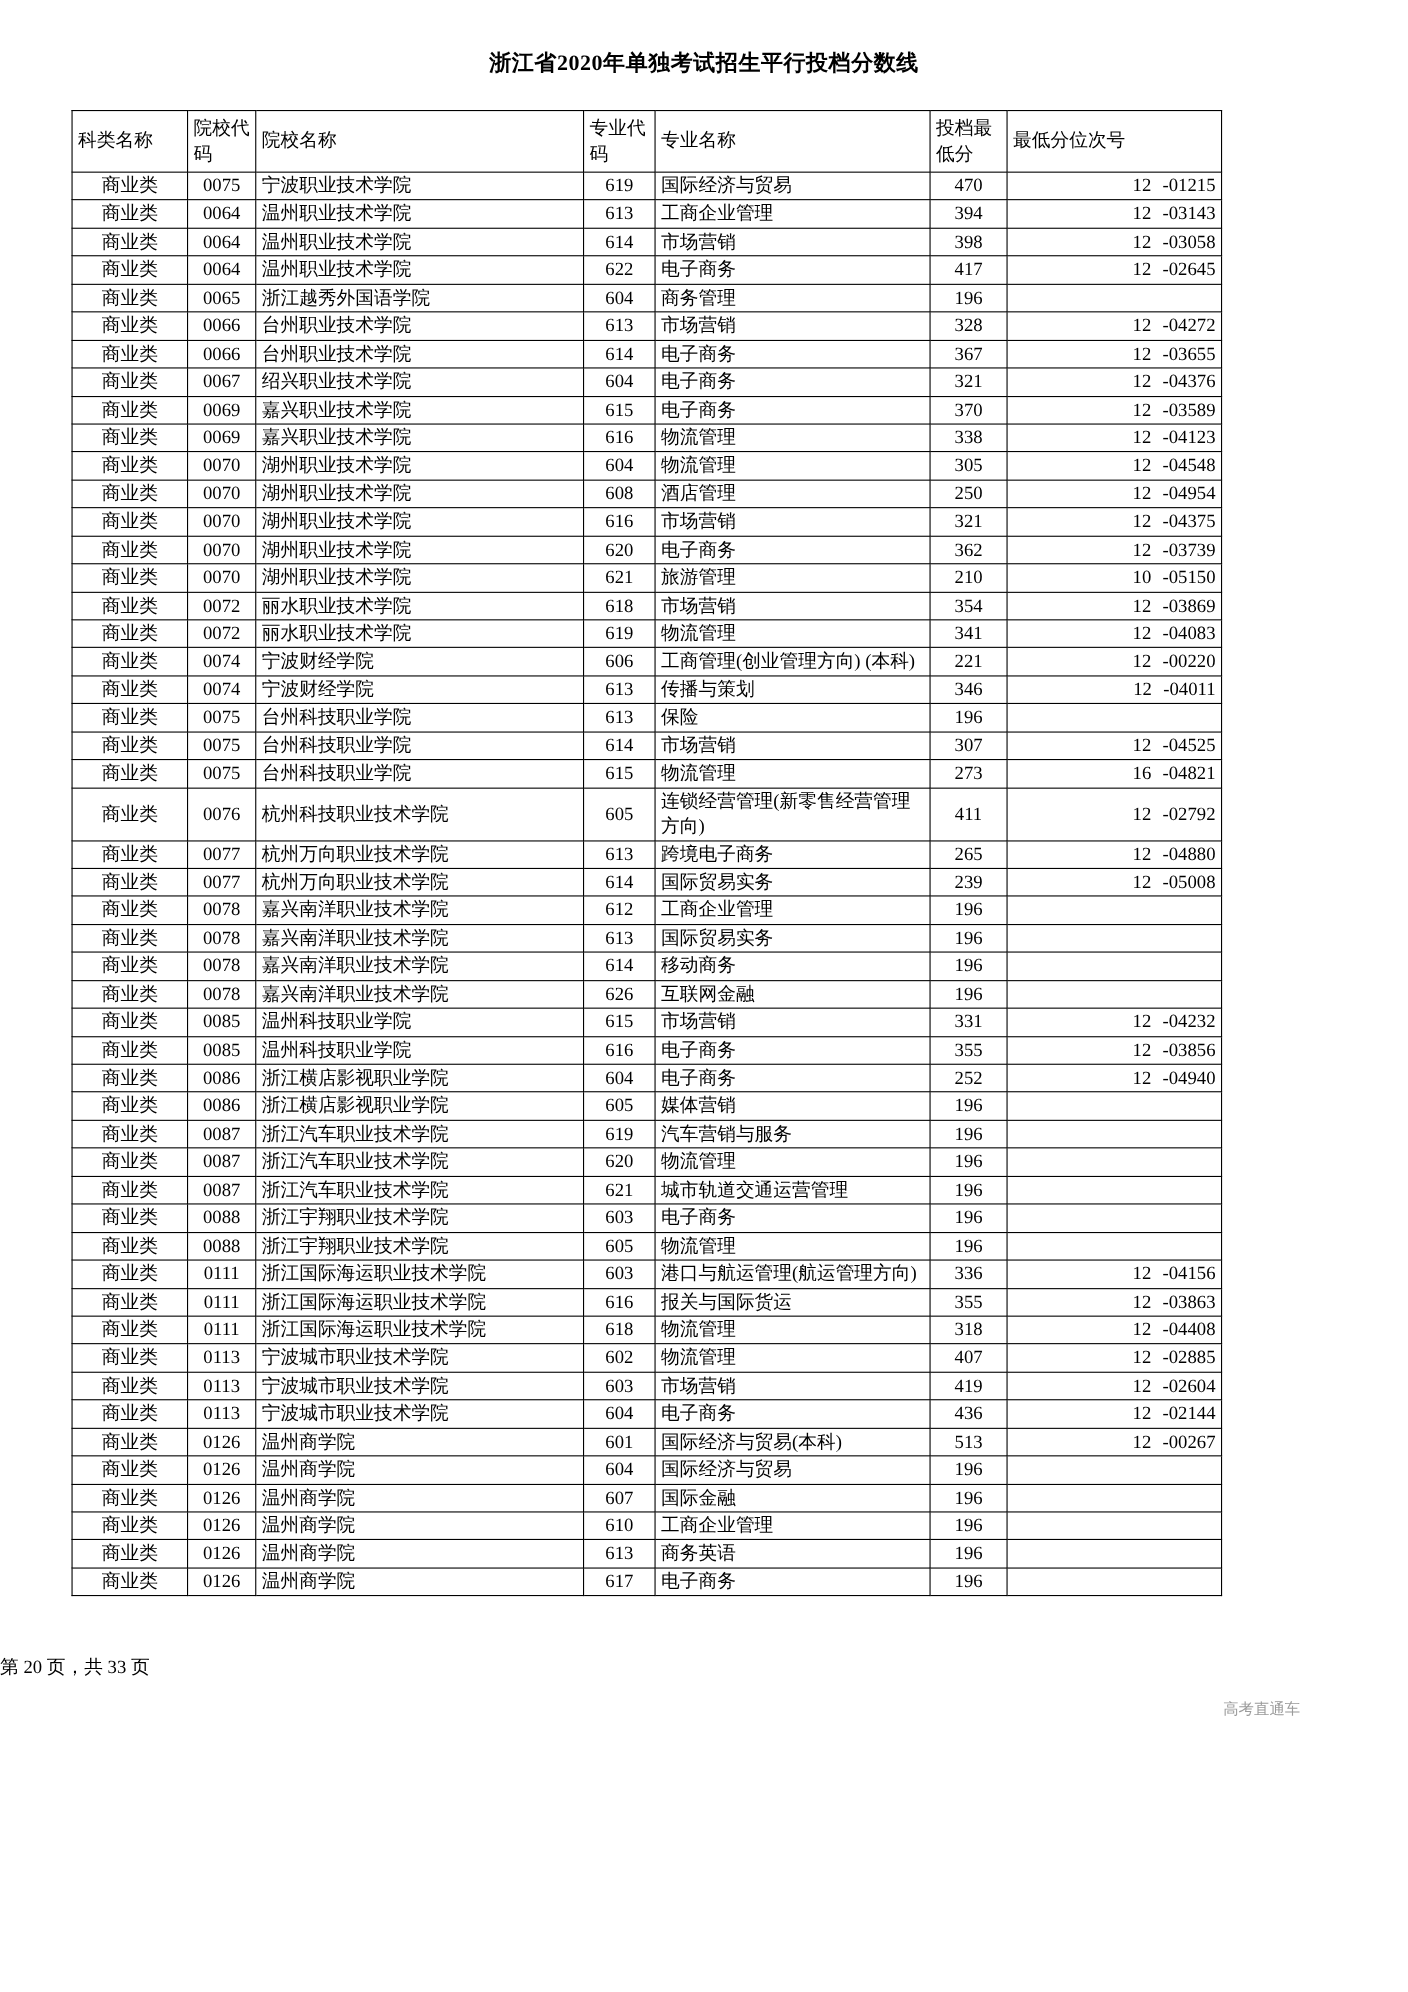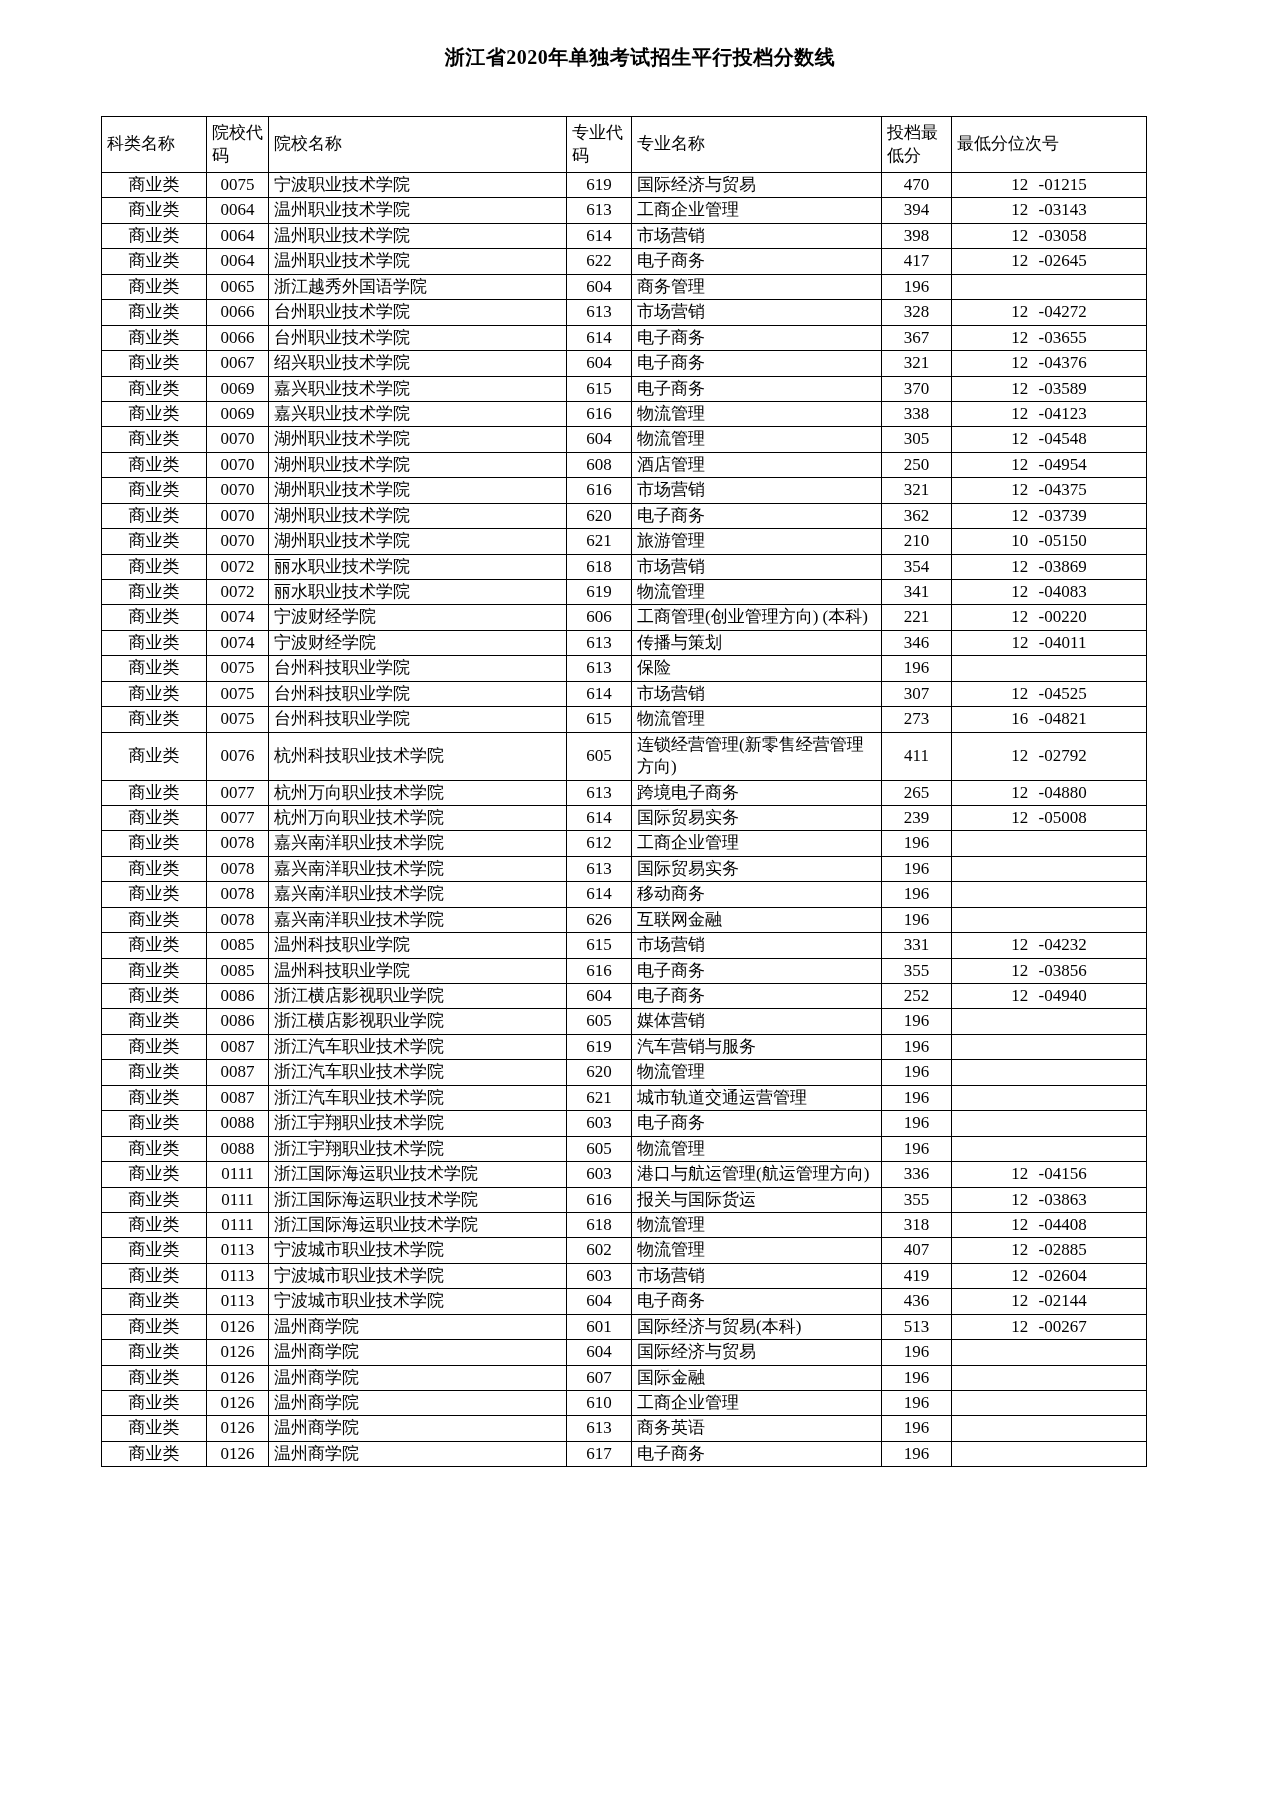--- a/index.html
+++ b/index.html
@@ -6,63 +6,62 @@
   html, body {
     margin: 0;
     padding: 0;
     background: #ffffff;
     color: #000000;
     font-family: "Liberation Serif", "DejaVu Serif", serif;
   }
   .page {
     position: relative;
     width: 1280px;
-    height: 1467px;
+    height: 1811px;
     background: #ffffff;
     overflow: hidden;
   }
   .doc-title {
     position: absolute;
     top: 44px;
     left: 0;
     width: 100%;
     text-align: center;
     font-size: 20px;
     font-weight: bold;
     letter-spacing: 0.5px;
   }
   table.score-table {
     position: absolute;
-    top: 116px;
+    top: 100px;
     left: 65px;
     border-collapse: collapse;
     table-layout: fixed;
     width: 1045px;
-    margin-left: 36px;
   }
   table.score-table th,
   table.score-table td {
     border: 1px solid #000;
     font-size: 17px;
     font-weight: normal;
     line-height: 1.32;
     padding: 1px 5px;
     vertical-align: middle;
     overflow: hidden;
   }
   table.score-table th {
     text-align: left;
     height: 56px;
   }
   table.score-table tr.data-row {
     height: 25px;
   }
   .col-c { text-align: center; }
   .col-l { text-align: left; }
-  .rank-cell { text-align: center; word-spacing: 6px; }
+  .rank-cell { text-align: right; word-spacing: 6px; }
   .page-footer {
     position: absolute;
     top: 1504px;
     left: 0;
     width: 100%;
     font-size: 17px;
   }
   .watermark {
     position: absolute;
     top: 1545px;

